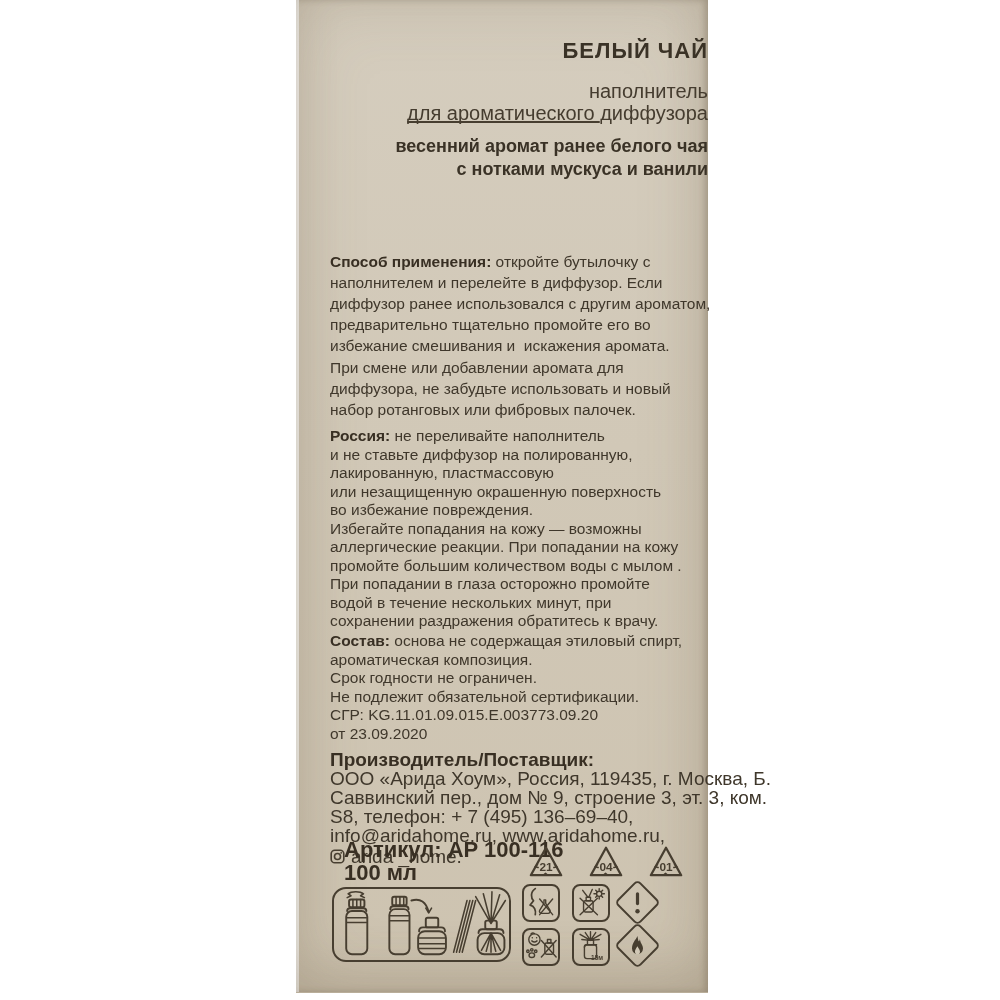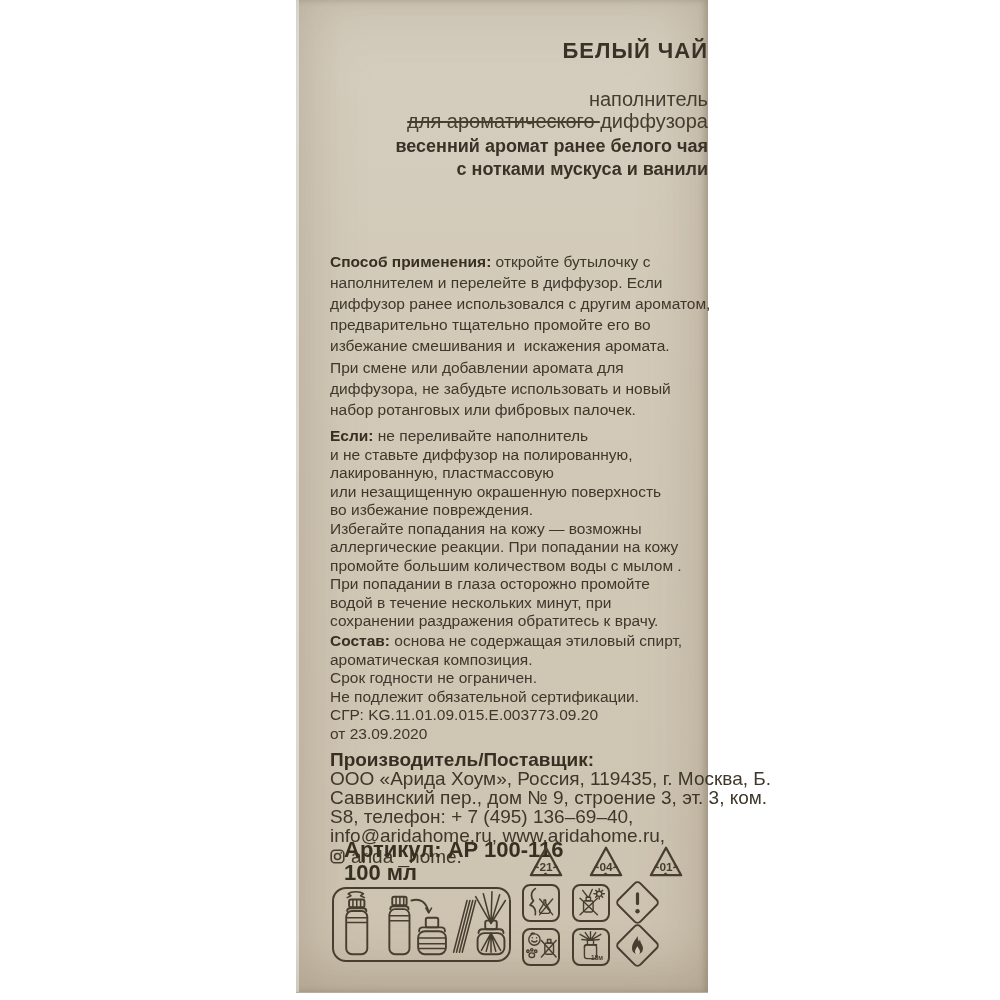--- a/index.html
+++ b/index.html
@@ -33,37 +33,37 @@
   svg{display:block;}
   .stroke{stroke:#473e30;fill:none;stroke-width:2;stroke-linecap:round;stroke-linejoin:round;}
   .thin{stroke-width:1.6;}
 </style>
 </head>
 <body>
 
 <div class="box">
 
   <div class="ctr title" style="top:38px">БЕЛЫЙ ЧАЙ</div>
-  <div class="ctr sub pre" style="top:88px">наполнитель
+  <div class="ctr sub pre" style="top:80px">наполнитель
 для ароматического диффузора</div>
   <div class="divider"></div>
   <div class="ctr tagline pre" style="top:135px">весенний аромат ранее белого чая
 с нотками мускуса и ванили</div>
 
   <div class="para" style="top:219px"><b>Способ применения:</b><span class="pre"> откройте бутылочку с
 наполнителем и перелейте в диффузор. Если
 диффузор ранее использовался с другим ароматом,
 предварительно тщательно промойте его во
 избежание смешивания и  искажения аромата.</span></div>
 
   <div class="para pre" style="top:325px">При смене или добавлении аромата для
 диффузора, не забудьте использовать и новый
 набор ротанговых или фибровых палочек.</div>
 
-  <div class="para" style="top:395px;line-height:18.5px"><b>Если:</b><span class="pre"> не переливайте наполнитель
+  <div class="para" style="top:395px;line-height:18.5px"><b>Россия:</b><span class="pre"> не переливайте наполнитель
 и не ставьте диффузор на полированную,
 лакированную, пластмассовую
 или незащищенную окрашенную поверхность
 во избежание повреждения.
 Избегайте попадания на кожу — возможны
 аллергические реакции. При попадании на кожу
 промойте большим количеством воды с мылом .
 При попадании в глаза осторожно промойте
 водой в течение нескольких минут, при
 сохранении раздражения обратитесь к врачу.</span></div>

